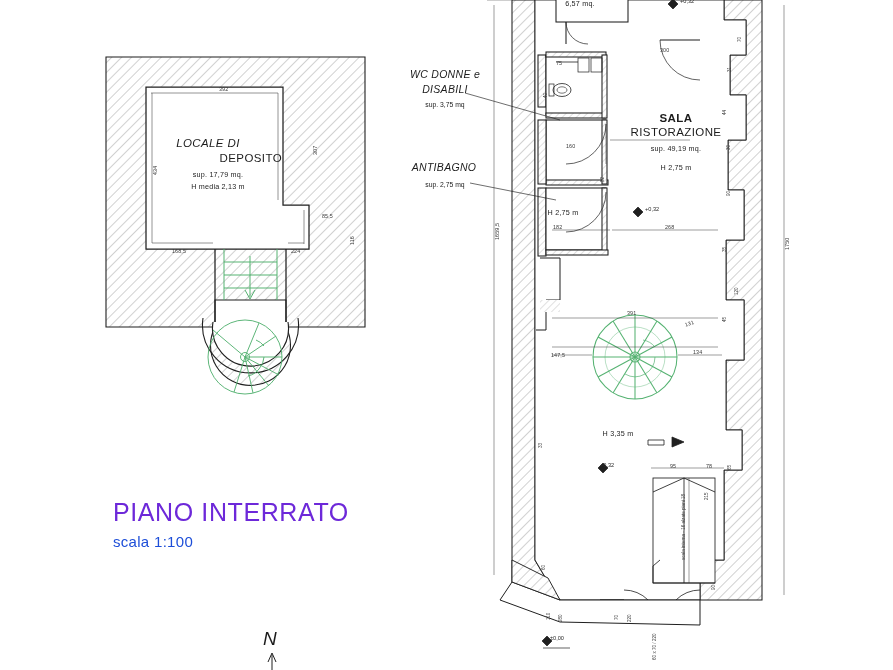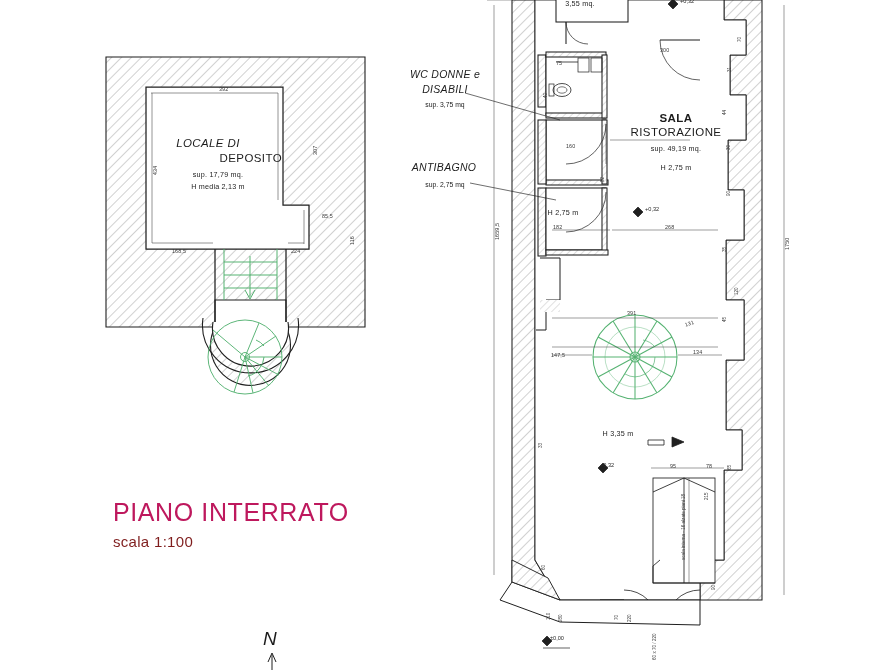--- a/index.html
+++ b/index.html
@@ -45,26 +45,26 @@
     text-align: center;
     font-style: italic;
   }
   .callout-sub {
     font-size: 6.8px;
     text-align: center;
   }
   .sheet-title {
     font-size: 25px;
     letter-spacing: 0.6px;
-    color: #be185d;
+    color: #6d28d9;
   }
   .sheet-scale {
     font-size: 15px;
     letter-spacing: 0.3px;
-    color: #7f1d1d;
+    color: #1d4ed8;
   }
   .dim {
     position: absolute;
     font-size: 5.4px;
     color: #3a3a3a;
     white-space: nowrap;
     letter-spacing: 0.1px;
   }
   .dim.v {
     transform-origin: left top;
@@ -323,21 +323,21 @@
   <div class="txt callout-sub" style="left:385px; top:181px; width:120px;">sup. 2,75 mq</div>
 
   <div class="txt room-title" style="left:620px; top:112px; width:112px;font-weight:bold;">SALA</div>
   <div class="txt room-title" style="left:620px; top:126px; width:112px;">RISTORAZIONE</div>
   <div class="txt room-sub" style="left:620px; top:145px; width:112px;">sup. 49,19 mq.</div>
   <div class="txt room-sub" style="left:620px; top:164px; width:112px;">H 2,75 m</div>
 
   <div class="txt room-sub" style="left:528px; top:209px; width:70px;">H 2,75 m</div>
   <div class="txt room-sub" style="left:578px; top:430px; width:80px;">H 3,35 m</div>
 
-  <div class="txt room-sub" style="left:545px; top:0px; width:70px;">3,55 mq.</div>
+  <div class="txt room-sub" style="left:545px; top:0px; width:70px;">6,57 mq.</div>
 
   <div class="lvl" style="left:680px; top:-2px;">+0,32</div>
   <div class="lvl" style="left:645px; top:206px;">+0,32</div>
   <div class="lvl" style="left:600px; top:462px;">+0,32</div>
   <div class="lvl" style="left:550px; top:635px;">±0,00</div>
 
   <div class="dim v" style="left:494px; top:240px;">1659,5</div>
   <div class="dim v" style="left:784px; top:250px;">1750</div>
 
   <div class="dim" style="left:556px; top:60px;">75</div>

